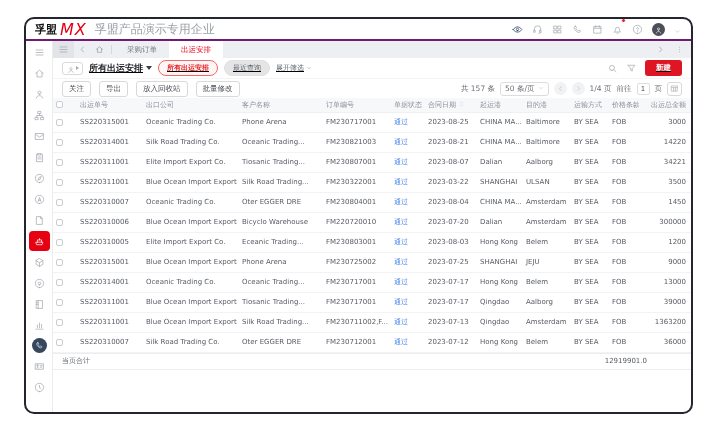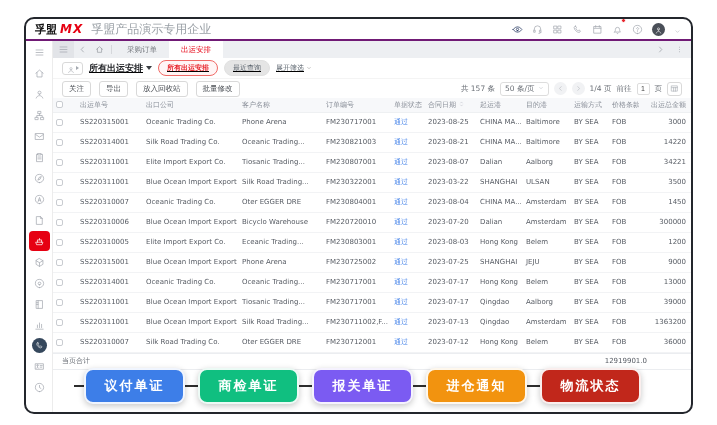--- a/index.html
+++ b/index.html
@@ -7,21 +7,21 @@
   .stage { position:relative; width:717px; height:425px; background:#fff; overflow:hidden; }
   .window { position:absolute; left:24px; top:17px; width:669px; height:397px;
     border:2px solid #23262c; border-radius:10px; background:#fff;
     display:flex; flex-direction:column; overflow:hidden; }
   
   svg.ic { width:11px; height:11px; fill:none; stroke:#a4a9b0; stroke-width:1.6;
     stroke-linecap:round; stroke-linejoin:round; flex:none; }
   
   .hdr { height:22px; min-height:22px; display:flex; align-items:center; padding:0 10px 0 9px; border-bottom:2px solid #701a75; }
   .logo-cn { font-size:11px; font-weight:bold; color:#141414; }
-  .logo-mx { font-size:12px; font-weight:700; font-style:italic; color:#e60012; margin:0 4px 0 3px; letter-spacing:1px; }
+  .logo-mx { font-size:16px; font-weight:400; font-style:italic; color:#e60012; margin:0 4px 0 3px; letter-spacing:1px; }
   .company { font-size:12px; color:#9aa0a6; margin-left:4px; }
   .hdr-icons { margin-left:auto; display:flex; align-items:center; gap:9px; }
   .hdr-icons .eye svg.ic { stroke:#24365e; }
   .bellwrap { position:relative; display:flex; }
   .badge { position:absolute; top:-2px; right:-3px; width:5px; height:5px; background:#e8262d; border-radius:50%; border:1px solid #fff; }
   .avatar { width:13px; height:13px; border-radius:50%; background:#4a4f58; display:flex; align-items:center; justify-content:center; }
   .avatar svg.ic { stroke:#fff; width:9px; height:9px; }
   .chev-sm svg.ic { width:7px; height:7px; }
   
   .bdy { flex:1; display:flex; min-height:0; }
@@ -271,20 +271,29 @@
             <span class="caret"></span>
           </span>
           <span class="pill red">所有出运安排</span>
           <span class="pill">最近查询</span>
           <span class="expand">
             <span>展开筛选</span>
             <span><svg class="ic" viewBox="0 0 24 24">
                   <path d="M6.5 9.5 12 15l5.5-5.5"></path>
                 </svg></span>
           </span>
+          <div class="f-right">
+            <span><svg class="ic" viewBox="0 0 24 24">
+                  <path d="M10.8 16.3a5.5 5.5 0 1 0 0-11 5.5 5.5 0 0 0 0 11ZM15 14.7 19.5 19"></path>
+                </svg></span>
+            <span><svg class="ic" viewBox="0 0 24 24">
+                  <path d="M4.5 5h15l-5.8 6.8v5.7l-3.4-1.8v-3.9z"></path>
+                </svg></span>
+            <button class="btn-new">新建</button>
+          </div>
         </div>
 
         <div class="actions">
           <button class="abtn">关注</button>
           <button class="abtn">导出</button>
           <button class="abtn">放入回收站</button>
           <button class="abtn">批量修改</button>
           <div class="pag">
             <span>共 157 条</span>
             <span class="psize">
@@ -548,25 +557,13 @@
         <div class="tfoot">
           <span>当页合计</span>
           <span class="total">12919901.0</span>
         </div>
         <div class="spacer"></div>
 
       </div>
     </div>
   </div>
 
-  <div class="flow">
-      <span class="fstub"></span>
-      <div class="fbtn" style="background: rgb(61, 126, 232);">议付单证</div>
-      <span class="conn"></span>
-      <div class="fbtn" style="background: rgb(16, 191, 128);">商检单证</div>
-      <span class="conn"></span>
-      <div class="fbtn" style="background: rgb(123, 91, 242);">报关单证</div>
-      <span class="conn"></span>
-      <div class="fbtn" style="background: rgb(242, 147, 15);">进仓通知</div>
-      <span class="conn"></span>
-      <div class="fbtn" style="background: rgb(193, 39, 27);">物流状态</div>
-    </div>
 </div>
 
 </body></html>

